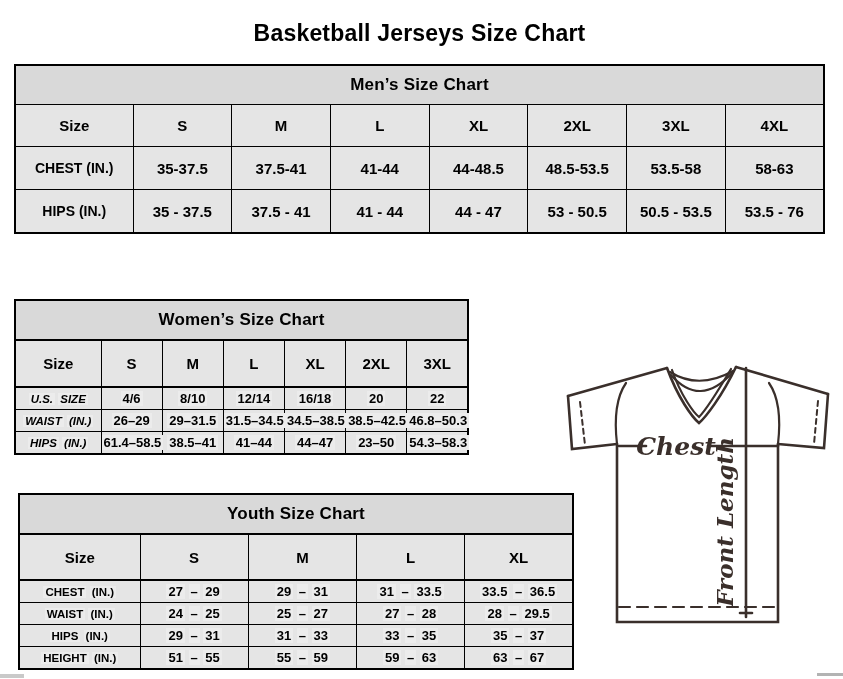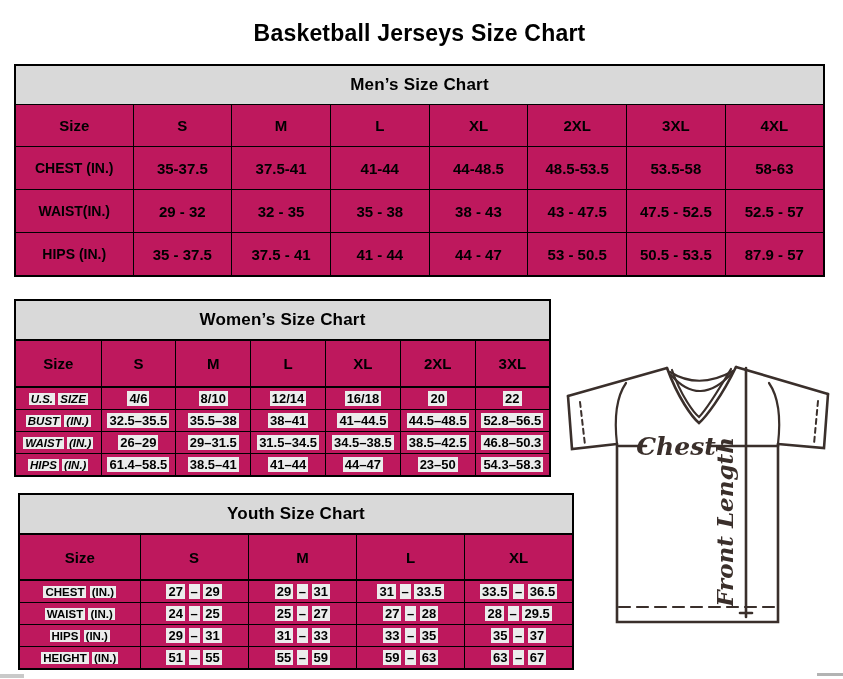--- a/index.html
+++ b/index.html
@@ -7,38 +7,38 @@
     width:843px;height:679px;position:relative;background:#ffffff;
     font-family:"Liberation Sans",sans-serif;overflow:hidden;color:#000;
   }
   .page-title{
     position:absolute;top:4px;left:0;width:807px;margin:16px;
     text-align:center;font-size:23px;font-weight:bold;color:#000;
     letter-spacing:0.2px;
   }
   table.tbl{
     position:absolute;border-collapse:collapse;table-layout:fixed;
-    border:2px solid #000;background:#be185d;
+    border:2px solid #000;background:#e5e5e5;
   }
   table.tbl th, table.tbl td{
     border:1px solid #000;text-align:center;vertical-align:middle;
     padding:0;font-weight:bold;color:#000;white-space:nowrap;
   }
   table.tbl tr.caption th{
     background:#d9d9d9;font-size:17px;height:38px;letter-spacing:0.2px;
   }
   table.tbl tr.head th{font-size:15px;}
   
   #mens{left:14px;top:64px;width:811px;}
   #mens col.c0{width:118px;}
   #mens tr.head th{height:41px;}
   #mens tbody th, #mens tbody td{height:42px;font-size:15px;}
   #mens tbody th{font-size:14px;}
   
-  #womens{left:14px;top:299px;width:537px;}
+  #womens{left:14px;top:299px;width:455px;}
   #womens col.c0{width:86px;}
   #womens tr.caption th{border-bottom:2px solid #000;}
   #womens tr.head th{height:45px;border-bottom:2px solid #000;}
   #womens tbody th, #womens tbody td{height:21px;font-size:13px;}
   #womens tbody th{font-size:11.5px;font-style:italic;}
   
   #youth{left:18px;top:493px;width:556px;}
   #youth col.c0{width:121px;}
   #youth tr.caption th{border-bottom:2px solid #000;}
   #youth tr.head th{height:44px;border-bottom:2px solid #000;}
@@ -93,38 +93,28 @@
         <th>CHEST (IN.)</th>
         <td>35-37.5</td>
         <td>37.5-41</td>
         <td>41-44</td>
         <td>44-48.5</td>
         <td>48.5-53.5</td>
         <td>53.5-58</td>
         <td>58-63</td>
       </tr>
       <tr>
-        <th>WAIST(IN.)</th>
-        <td>29 - 32</td>
-        <td>32 - 35</td>
-        <td>35 - 38</td>
-        <td>38 - 43</td>
-        <td>43 - 47.5</td>
-        <td>47.5 - 52.5</td>
-        <td>52.5 - 57</td>
-      </tr>
-      <tr>
         <th>HIPS (IN.)</th>
         <td>35 - 37.5</td>
         <td>37.5 - 41</td>
         <td>41 - 44</td>
         <td>44 - 47</td>
         <td>53 - 50.5</td>
         <td>50.5 - 53.5</td>
-        <td>87.9 - 57</td>
+        <td>53.5 - 76</td>
       </tr>
     </tbody>
   </table>
 
 <table id="womens" class="tbl hl">
     <colgroup>
       <col class="c0">
       <col>
       <col>
       <col>
@@ -150,29 +140,20 @@
       <tr>
         <th><span class="tok">U.S.</span> <span class="tok">SIZE</span></th>
         <td><span class="tok">4/6</span></td>
         <td><span class="tok">8/10</span></td>
         <td><span class="tok">12/14</span></td>
         <td><span class="tok">16/18</span></td>
         <td><span class="tok">20</span></td>
         <td><span class="tok">22</span></td>
       </tr>
       <tr>
-        <th><span class="tok">BUST</span> <span class="tok">(IN.)</span></th>
-        <td><span class="tok">32.5–35.5</span></td>
-        <td><span class="tok">35.5–38</span></td>
-        <td><span class="tok">38–41</span></td>
-        <td><span class="tok">41–44.5</span></td>
-        <td><span class="tok">44.5–48.5</span></td>
-        <td><span class="tok">52.8–56.5</span></td>
-      </tr>
-      <tr>
         <th><span class="tok">WAIST</span> <span class="tok">(IN.)</span></th>
         <td><span class="tok">26–29</span></td>
         <td><span class="tok">29–31.5</span></td>
         <td><span class="tok">31.5–34.5</span></td>
         <td><span class="tok">34.5–38.5</span></td>
         <td><span class="tok">38.5–42.5</span></td>
         <td><span class="tok">46.8–50.3</span></td>
       </tr>
       <tr>
         <th><span class="tok">HIPS</span> <span class="tok">(IN.)</span></th>

